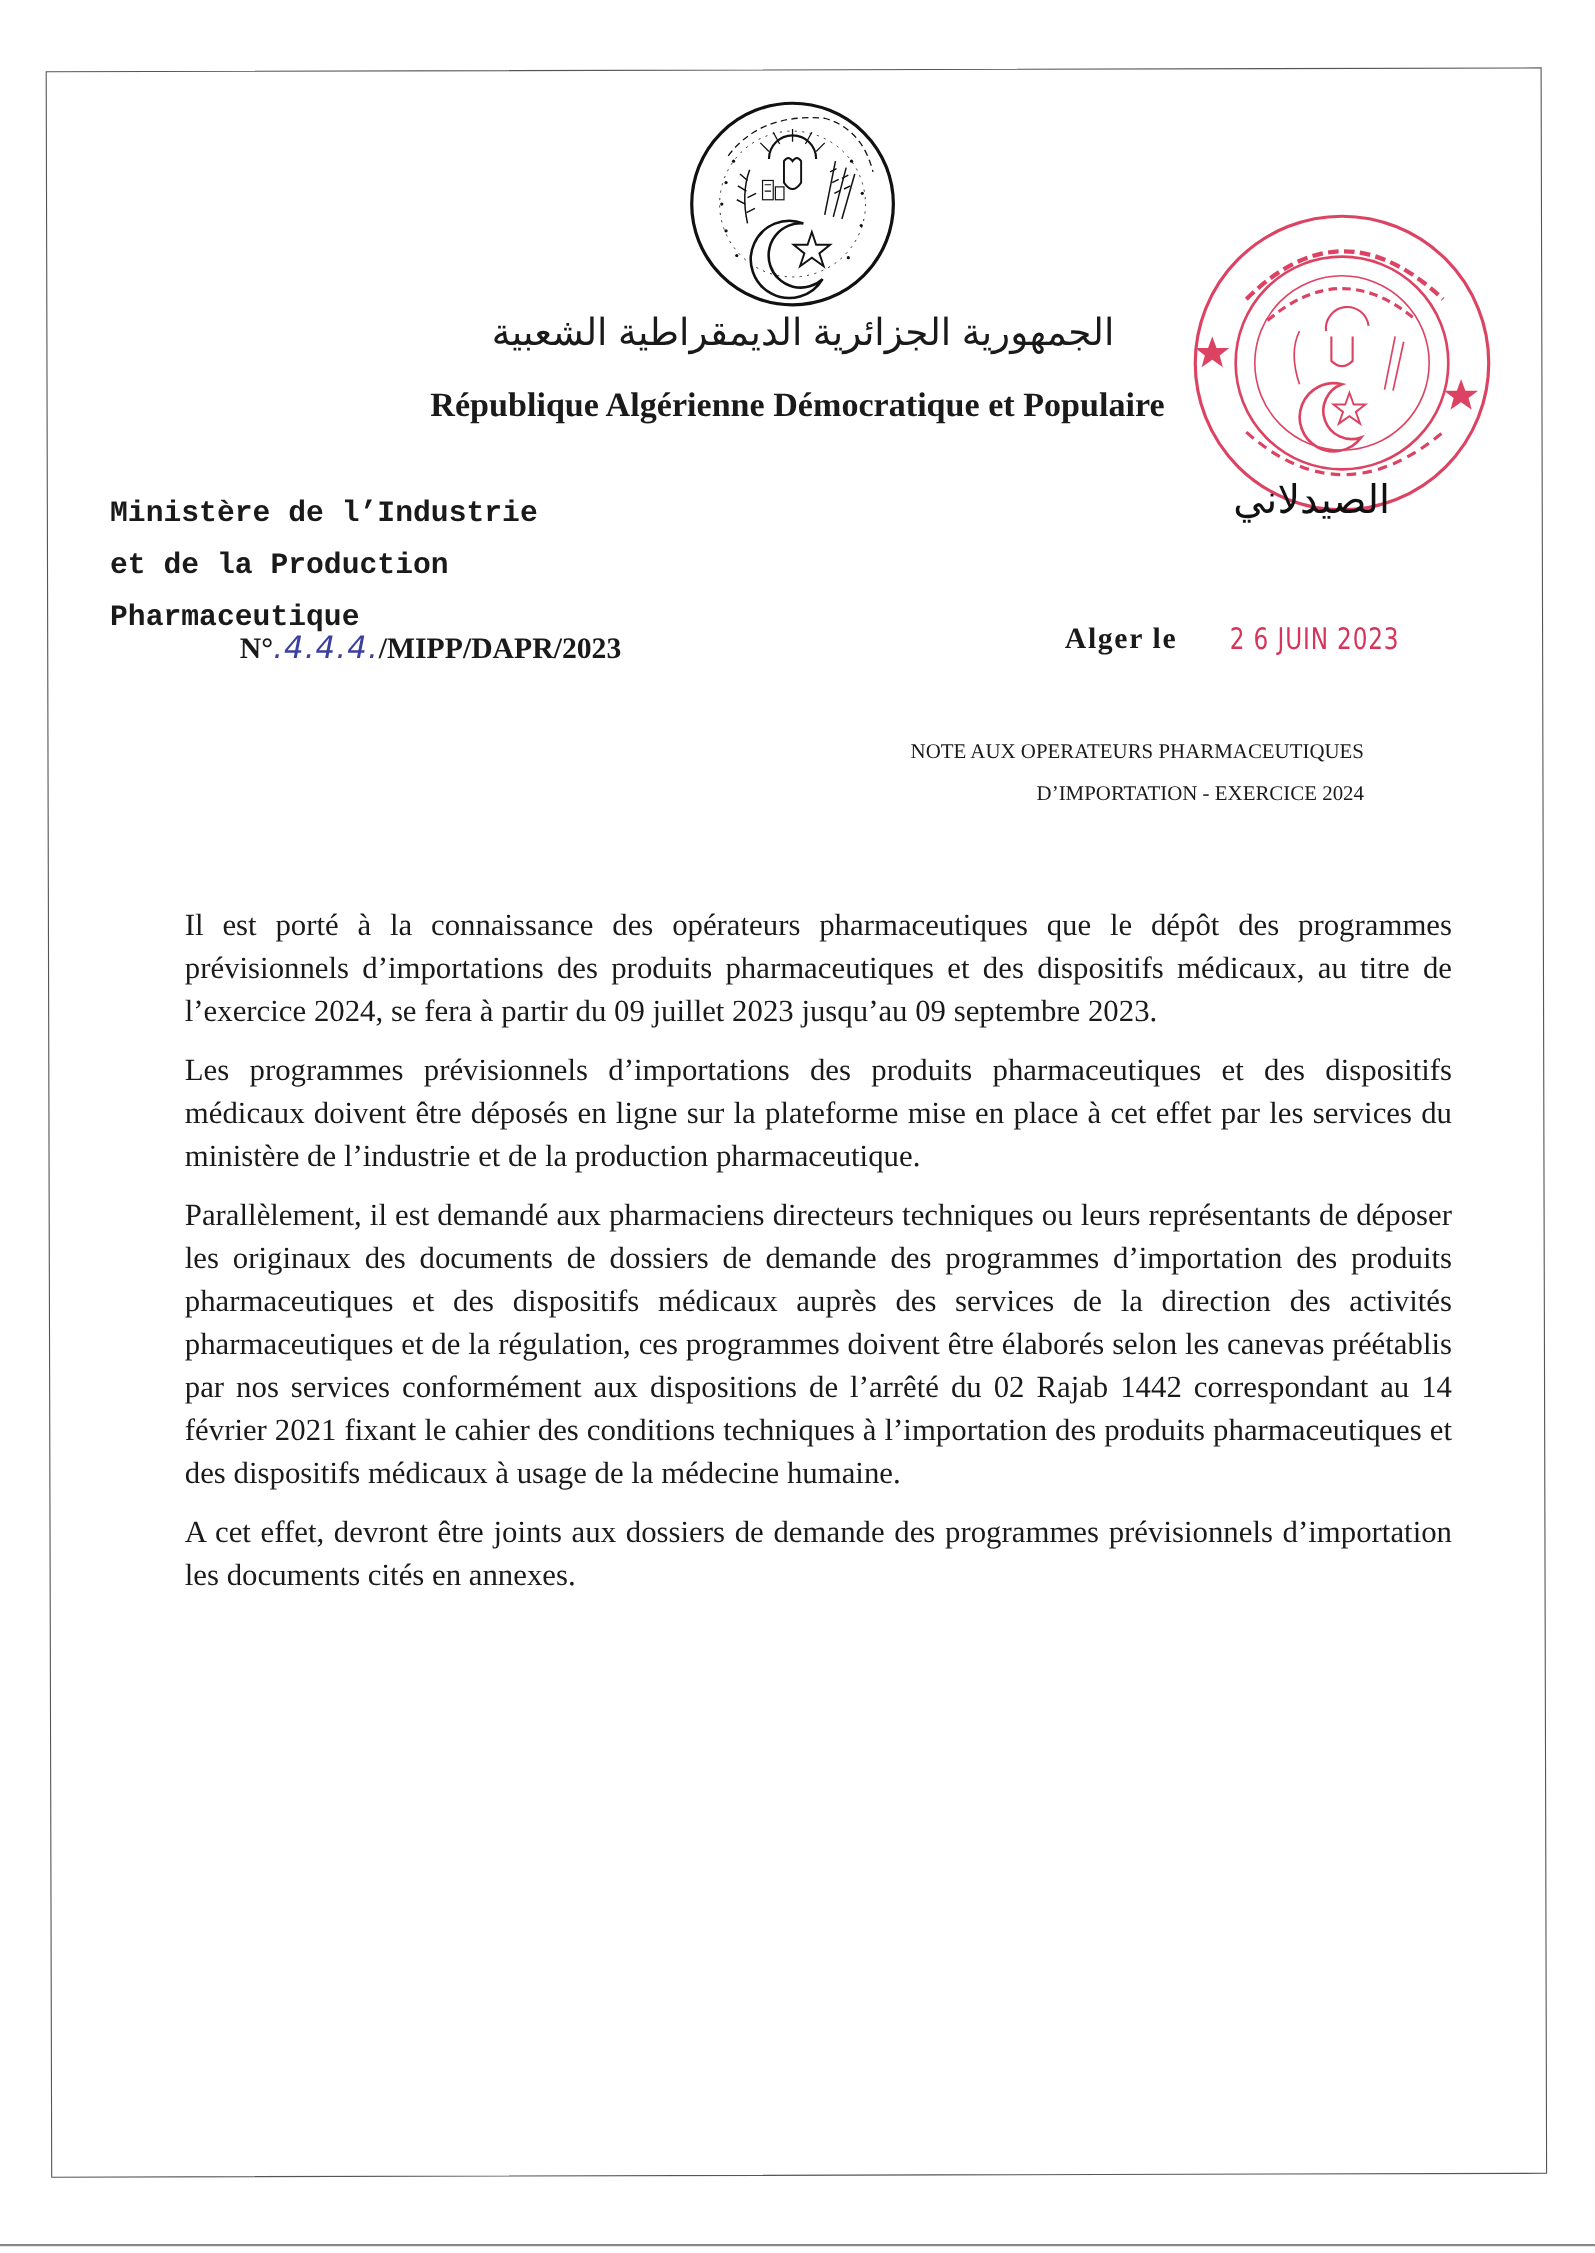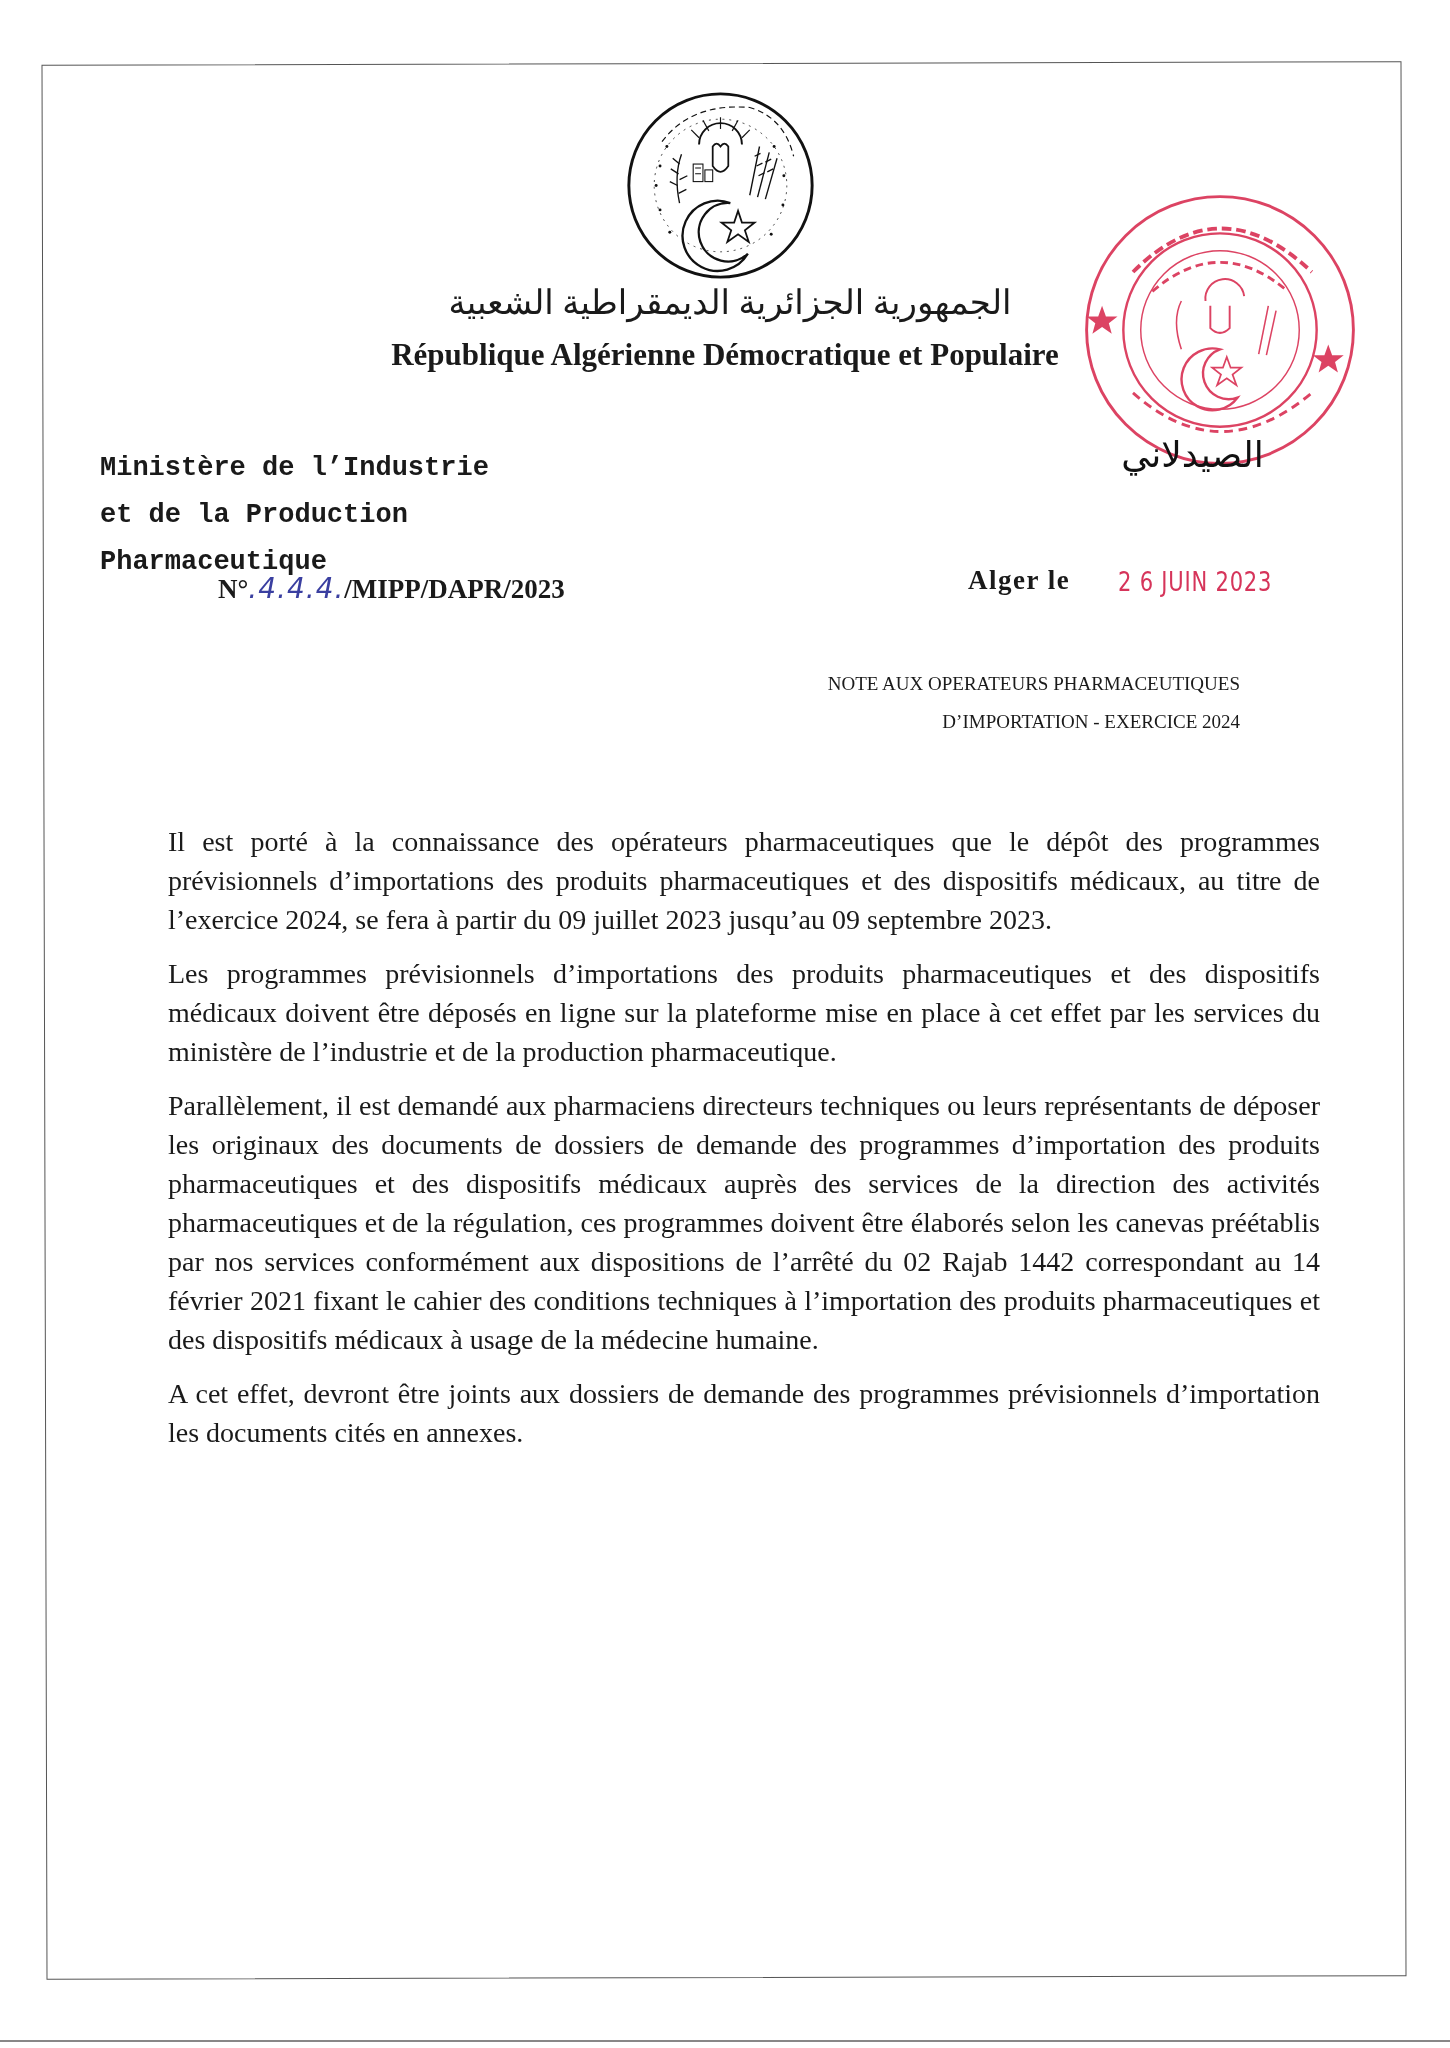--- a/index.html
+++ b/index.html
@@ -11,25 +11,25 @@
     position:absolute; left:44px; top:63px; width:1360px; height:1915px;
     border:1.5px solid #555; box-sizing:border-box; transform:rotate(-0.15deg);
   }
   .bottom-edge {
     position:absolute; left:0; right:0; top:2040px; height:2px; background:#888;
   }
   .abs { position:absolute; }
   .emblem { left:623px; top:88px; width:195px; height:195px; }
   .ar-header {
     left:380px; top:282px; width:700px; text-align:center;
-    font-family: Liberation Serif, serif; font-size:34px; direction:rtl;
+    font-family: Liberation Sans, sans-serif; font-size:34px; direction:rtl;
     letter-spacing:1px;
   }
   .fr-header {
-    left:300px; top:337px; width:850px; text-align:center;
+    left:300px; top:350px; width:850px; text-align:center;
     font-size:31px; font-weight:bold;
   }
   .stamp { left:1075px; top:185px; width:290px; height:290px; opacity:0.88; }
   .ministry-fr {
     left:100px; top:445px; width:520px; text-align:left;
     font-size:27px; font-weight:bold; line-height:47px;font-family:Liberation Mono, monospace;
   }
   .ministry-ar {
     left:1010px; top:432px; width:365px; text-align:center; direction:rtl;
     font-family: "DejaVu Sans", sans-serif; font-size:36px; line-height:46px; color:#111;

